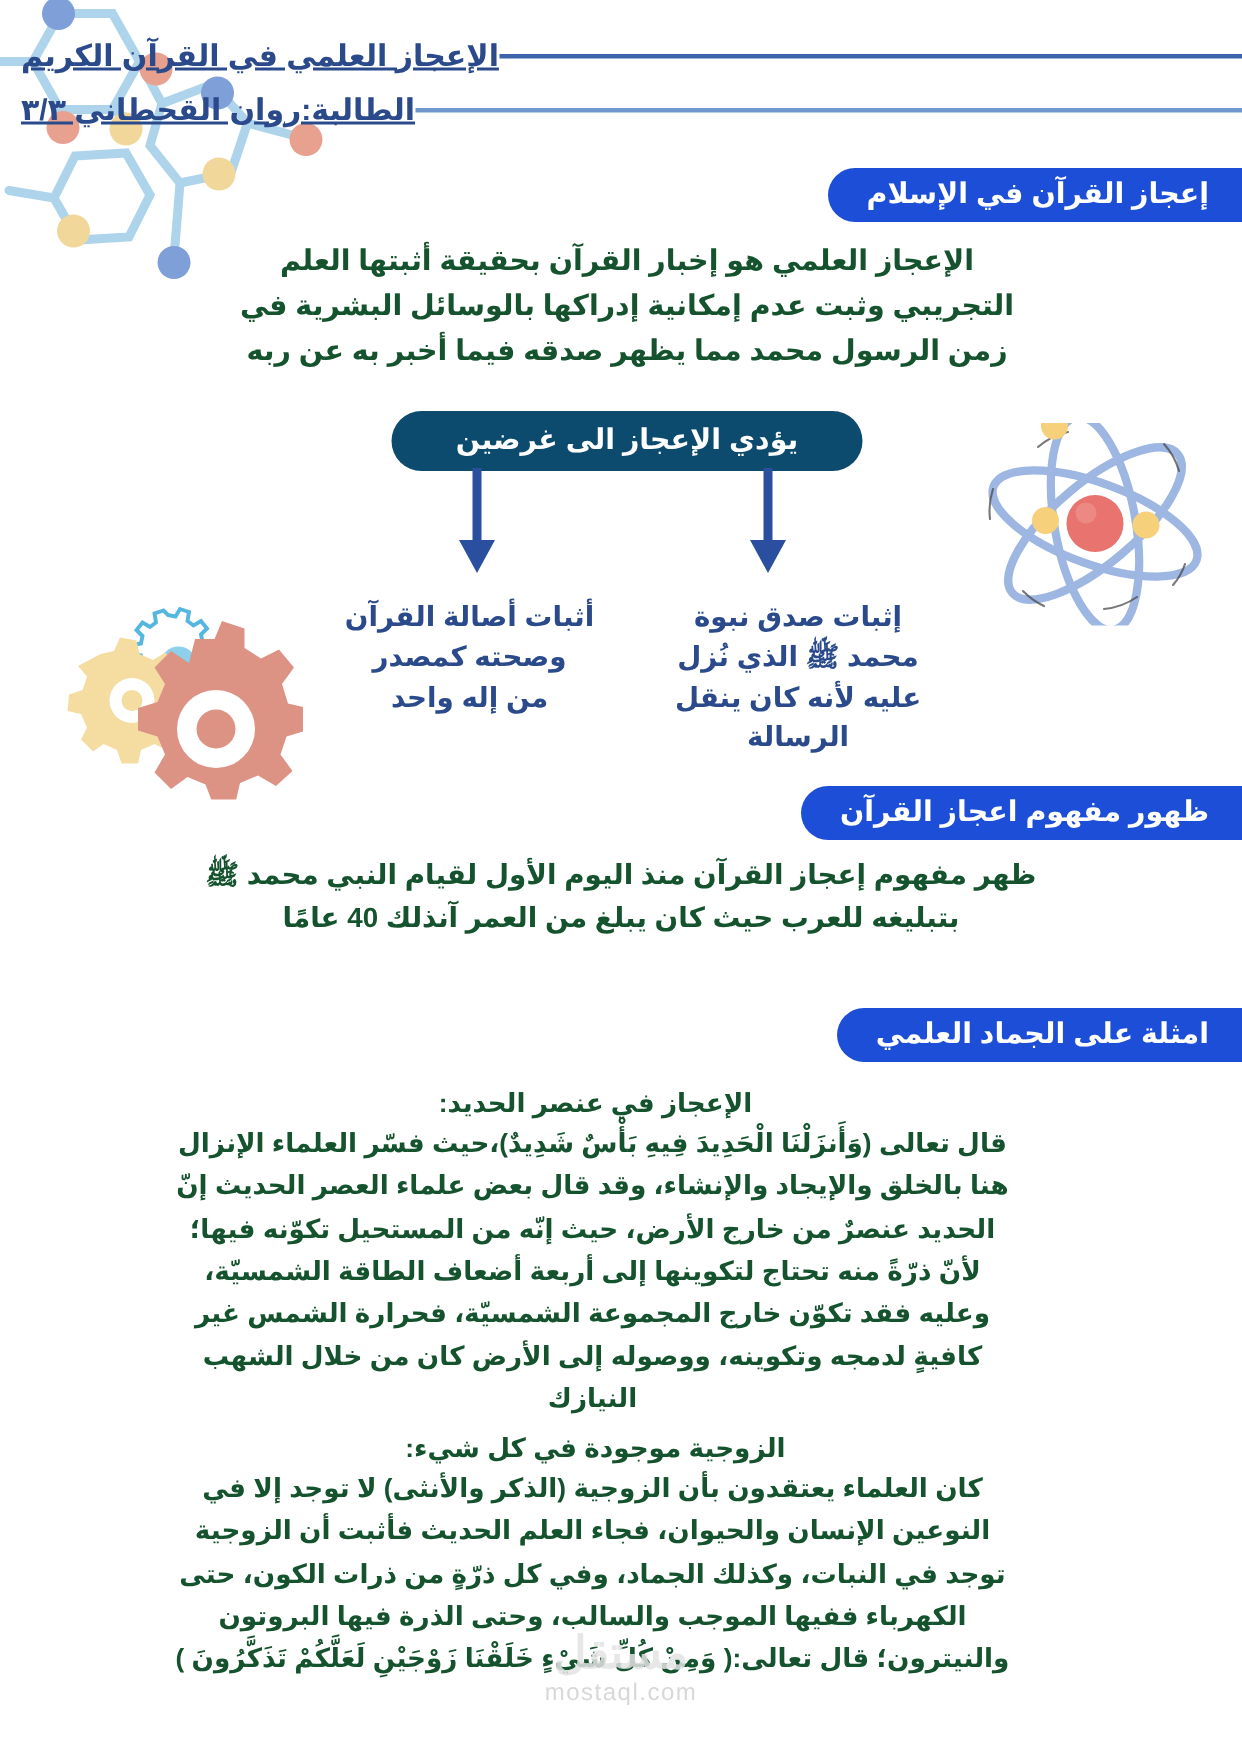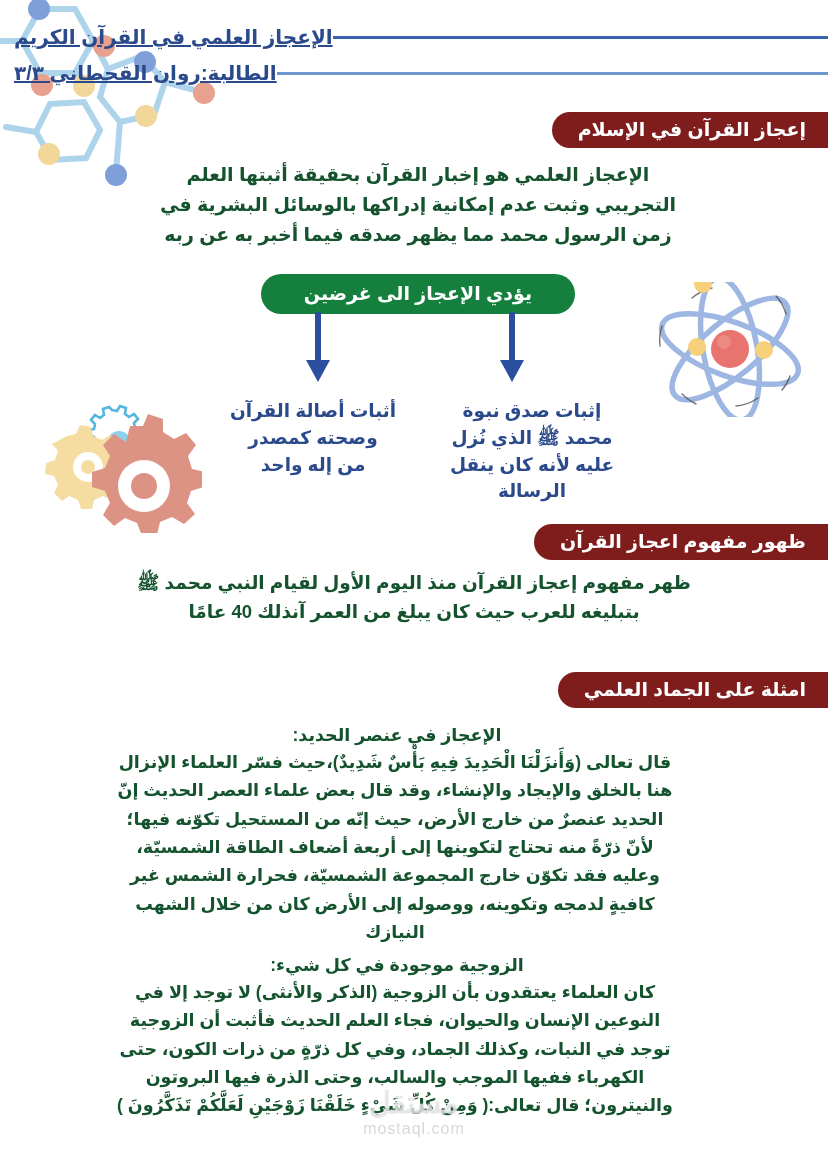--- a/index.html
+++ b/index.html
@@ -32,21 +32,21 @@
   .header-row.r2{margin-top:-6px;}
   .header-row.r1 .header-text{font-size:20px;}
   .header-row.r2 .header-text{font-size:20px;}
   .hdr-inner{display:flex;align-items:center;width:828px;flex-direction:row-reverse;}
   .hdr-inner .header-text{padding-left:14px;padding-right:0;text-decoration:underline;}
   .hdr-inner .header-rule{margin-right:0;}
 
   
   .banner{
     position:absolute;right:0;
-    background:#7f1d1d;
+    background:#1d4ed8;
     color:#ffffff;
     font-size:19px;font-weight:bold;
     height:36px;line-height:36px;
     padding:0 22px 0 26px;
     border-top-left-radius:20px;border-bottom-left-radius:20px;
     white-space:nowrap;
   }
 
   
   .para{
@@ -54,21 +54,21 @@
     color:#14532d;
     font-weight:bold;
     text-align:center;
     line-height:1.58;
   }
   .para.justify{text-align:center;}
 
   
   .flow-pill{
     position:absolute;
-    background:#15803d;color:#fff;
+    background:#0c4a6e;color:#fff;
     font-size:19px;font-weight:bold;
     height:40px;line-height:40px;
     border-radius:22px;
     text-align:center;
     white-space:nowrap;
     padding:0 26px;
   }
   .branch{
     position:absolute;
     text-align:center;

